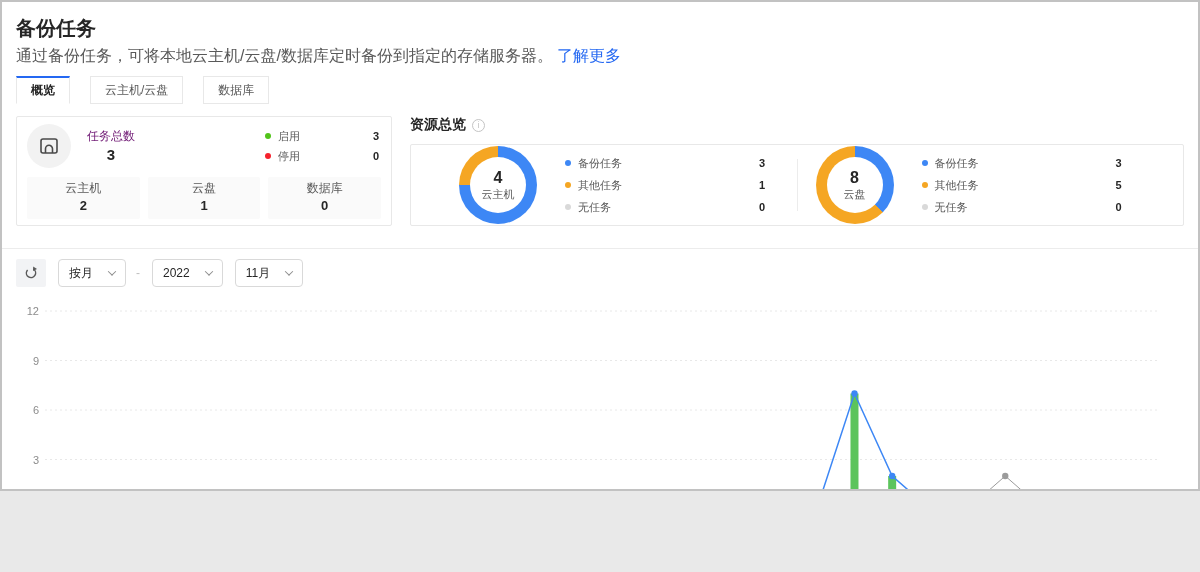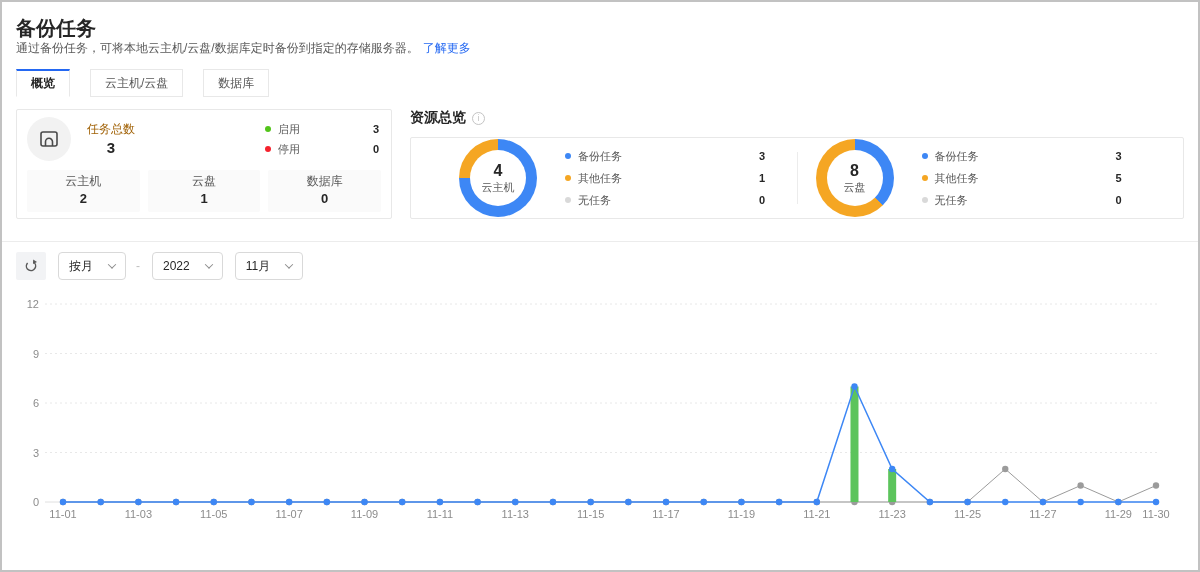--- a/index.html
+++ b/index.html
@@ -1,25 +1,25 @@
 <!DOCTYPE html>
 <html><head>
 <meta charset="utf-8">
 <style>
   * { box-sizing: border-box; margin: 0; padding: 0; }
   html,body { background:#e9e9e9; }
   body { font-family:"Liberation Sans","DejaVu Sans",sans-serif; }
   .frame {
-    width:1200px; height:572px; background:#fff;
+    width:1200px; height:491px; background:#fff;
     border:2px solid #c2c2c2; overflow:hidden; position:relative;
   }
   
   .page-header { padding:14px 14px 0; }
   h1 { font-size:20px; line-height:24px; color:#262626; font-weight:700; }
-  .subtitle { font-size:12px; line-height:17px; color:#595959; margin:0 0 12px; }
+  .subtitle { font-size:16px; line-height:17px; color:#595959; margin:7px 0 12px; }
   .subtitle a { color:#2468f2; text-decoration:none; margin-left:4px; cursor:pointer; }
   .tabs { display:flex; align-items:flex-end; }
   .tab {
     height:28px; line-height:26px; padding:0 14px; font-size:12px; color:#595959;
     border:1px solid #e8e8e8; background:#fff; margin-right:20px; cursor:pointer; white-space:nowrap;
   }
   .tab.active {
     border-top:2px solid #2468f2; border-bottom:1px solid #fff;
     font-weight:700; color:#262626; line-height:24px;
   }
@@ -34,21 +34,21 @@
     font-style:normal; margin-left:6px;
   }
   .card { border:1px solid #e8e8e8; border-radius:2px; background:#fff; flex:1; }
   .task-card { padding:6px 10px; display:flex; flex-direction:column; }
   .task-top { display:flex; align-items:center; height:46px; }
   .task-icon-circle {
     width:44px; height:44px; border-radius:50%; background:#f2f2f2; flex:none;
     display:flex; align-items:center; justify-content:center;
   }
   .task-total { margin-left:16px; text-align:center; }
-  .muted { font-size:12px; color:#a16207; line-height:17px; }
+  .muted { font-size:12px; color:#701a75; line-height:17px; }
   .big { font-size:15px; font-weight:700; color:#262626; line-height:20px; }
   .status-list { margin-left:auto; width:116px; padding-right:2px; }
   .status-row { display:flex; align-items:center; font-size:11px; line-height:20px; }
   .dot { width:6px; height:6px; border-radius:50%; flex:none; margin-right:7px; }
   .status-label { color:#595959; flex:1; }
   .status-value { color:#262626; font-weight:600; }
   .task-types { display:flex; margin-top:8px; }
   .type-box {
     flex:1; background:#fafafa; border-radius:2px; text-align:center; padding:3px 0 5px; margin-right:8px;
   }

